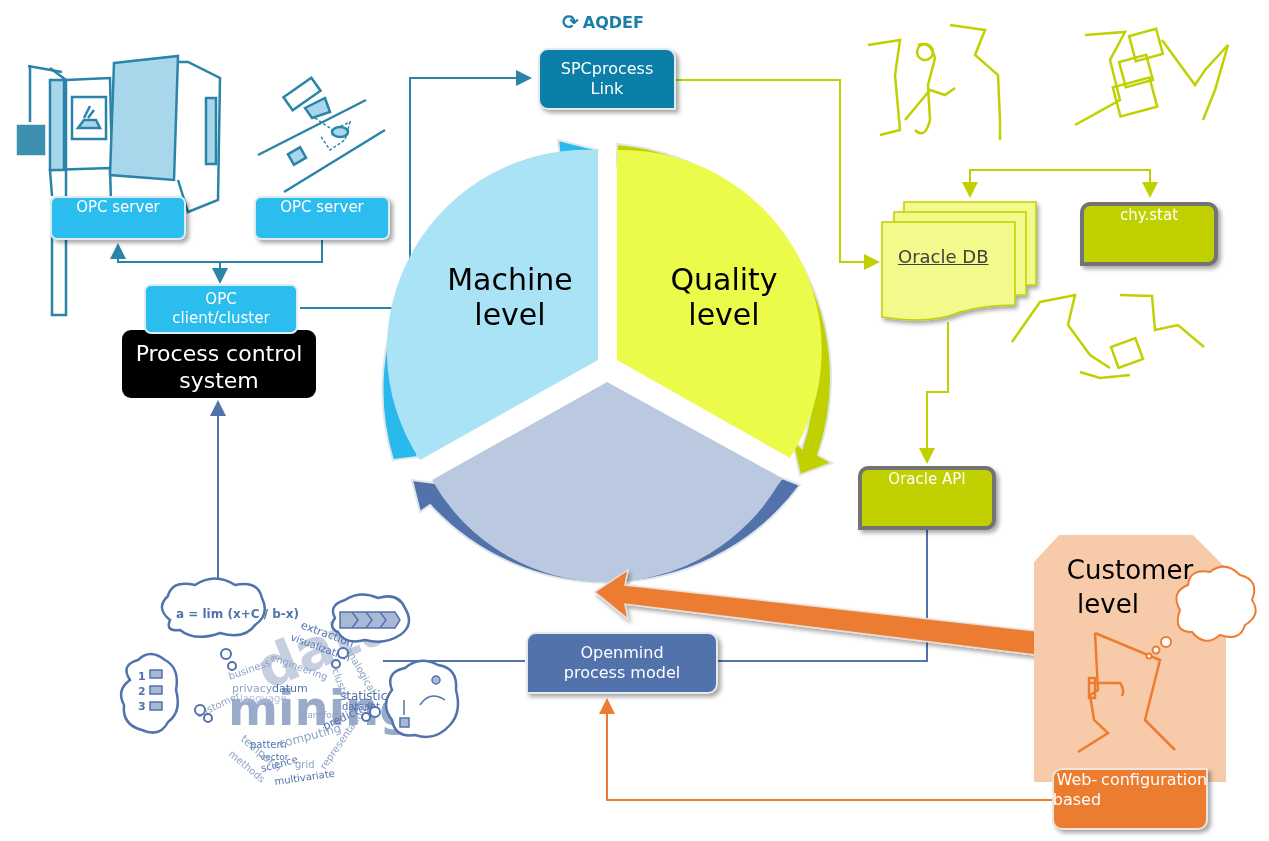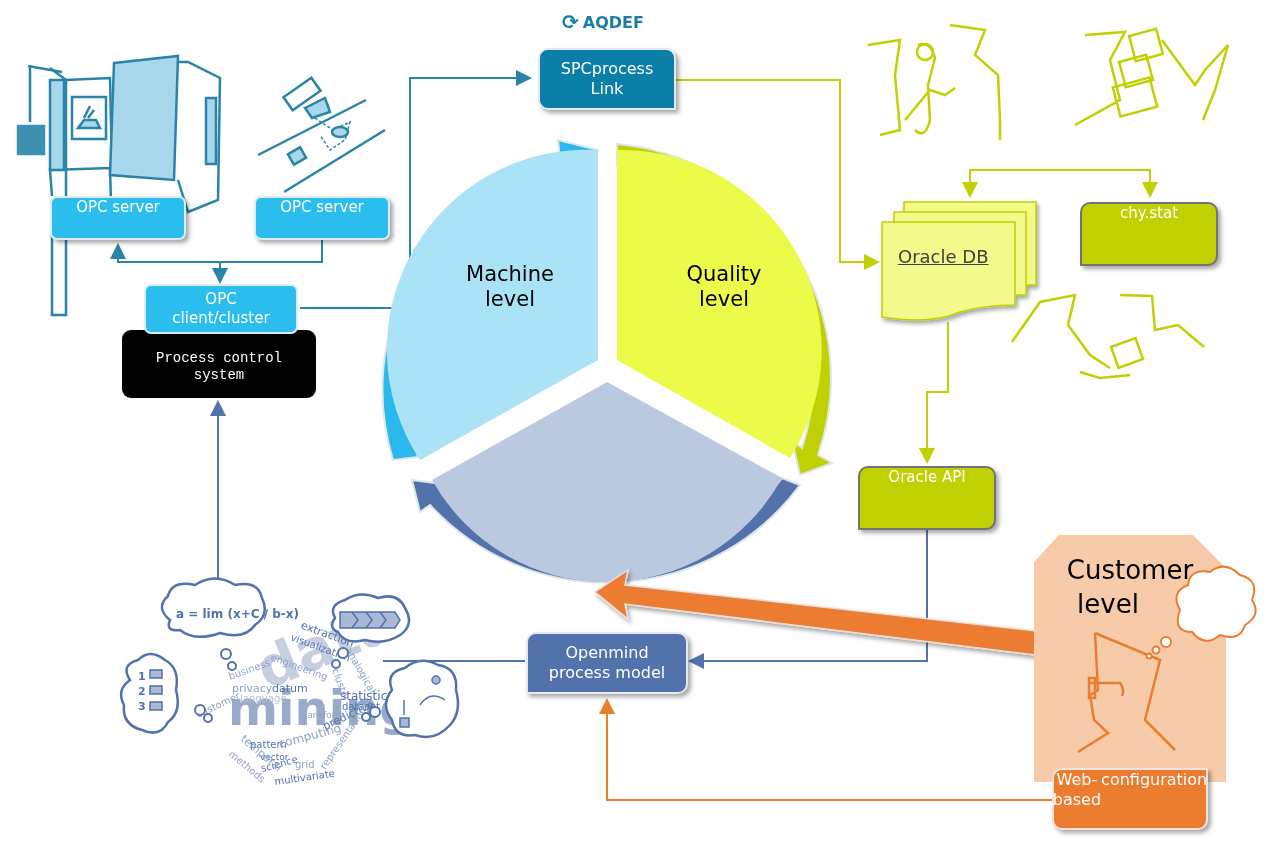--- a/index.html
+++ b/index.html
@@ -4,25 +4,25 @@
 <style>
   html, body { margin:0; padding:0; background:#ffffff; }
   body { width:1269px; height:841px; position:relative; overflow:hidden;
          font-family:"DejaVu Sans", sans-serif; }
   #stage { position:absolute; left:0; top:0; width:1269px; height:841px; }
   .box { position:absolute; display:flex; justify-content:center;
          text-align:center; color:#fff; line-height:1.25; box-sizing:border-box; }
   .shadow { box-shadow: 3px 3px 4px rgba(0,0,0,0.35); }
   .opc { background:#2cbdef; border:2px solid #dcecf5; border-radius:7px; font-size:15px; }
   .spc { background:#0b7fa8; border:2px solid #e4e9ee; border-radius:10px 10px 0 10px; font-size:16px; }
-  .pcs { background:#000; border-radius:9px; font-size:14px;font-family:Liberation Mono, monospace; }
-  .green { background:#c0d000; border:2px solid #737373; border-radius:10px 10px 10px 0; font-size:15px; }
+  .pcs { background:#000; border-radius:9px; font-size:22px; }
+  .green { background:#c0d000; border:4px solid #737373; border-radius:10px 10px 10px 0; font-size:15px; }
   .om { background:#5272ac; border:2px solid #e4e8ef; border-radius:10px 10px 10px 0; font-size:16px; }
   .web { background:#ec7c30; border:2px solid #eee4dc; border-radius:10px 0 10px 10px; font-size:16px; }
-  .seglabel { position:absolute; color:#000; text-align:center; line-height:1.18; font-size:21px; }
+  .seglabel { position:absolute; color:#000; text-align:center; line-height:1.18; font-size:30px; }
   .aqdef { position:absolute; left:562px; top:12px; color:#1c7ea8; font-weight:bold; font-size:16px;
            display:flex; align-items:center; gap:4px; }
   .cust-label { position:absolute; left:1040px; top:554px; width:180px; text-align:center; color:#000;
                 font-size:26px; line-height:1.3; }
   .oracle-label { position:absolute; left:898px; top:246px; color:#404040; font-size:18px; text-decoration:underline; }
   svg text { font-family:"DejaVu Sans", sans-serif; }
 </style>
 </head>
 <body>
 
@@ -236,21 +236,21 @@
   <span>SPCprocess</span>
   <span>Link</span>
 </div>
 <div class="oracle-label">Oracle DB</div>
 <div class="box green shadow" style="left:1080px;top:202px;width:138px;height:64px;">
   <span>chy.stat</span>
 </div>
 <div class="box green shadow" style="left:858px;top:466px;width:138px;height:64px;">
   <span>Oracle API</span>
 </div>
-<div class="box om shadow" style="left:526px;top:632px;width:162px;height:62px;flex-direction:column">
+<div class="box om shadow" style="left:526px;top:632px;width:192px;height:62px;flex-direction:column">
   <span>Openmind</span>
   <span>process model</span>
 </div>
 <div class="cust-label">
   <div>Customer</div>
   <div style="padding-right:44px">level</div>
 </div>
 <div class="box web shadow" style="left:1052px;top:768px;width:156px;height:62px;flex-direction:row">
   <span>Web-based</span>
   <span>configuration</span>

